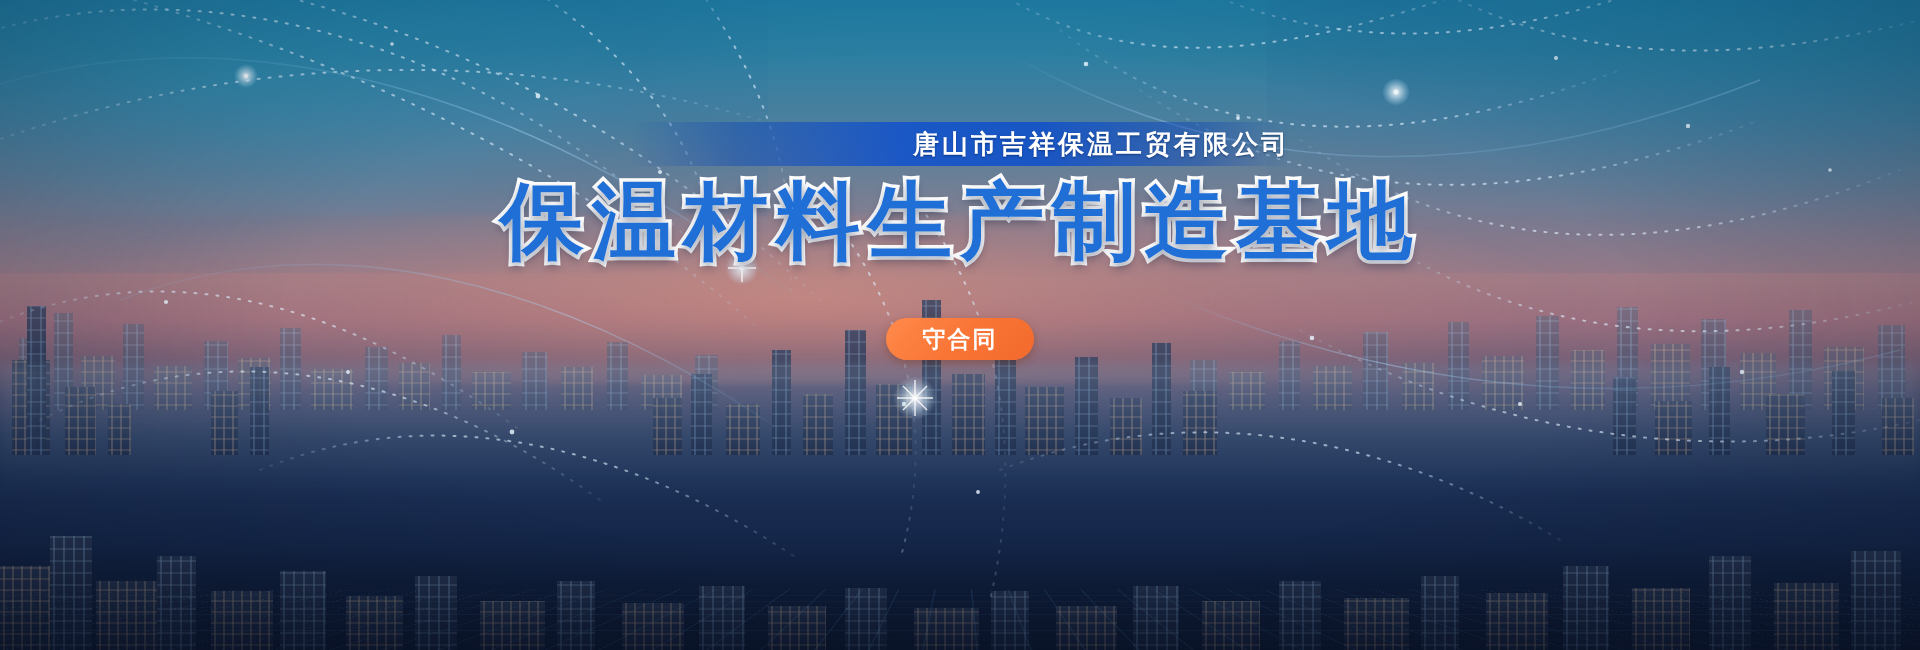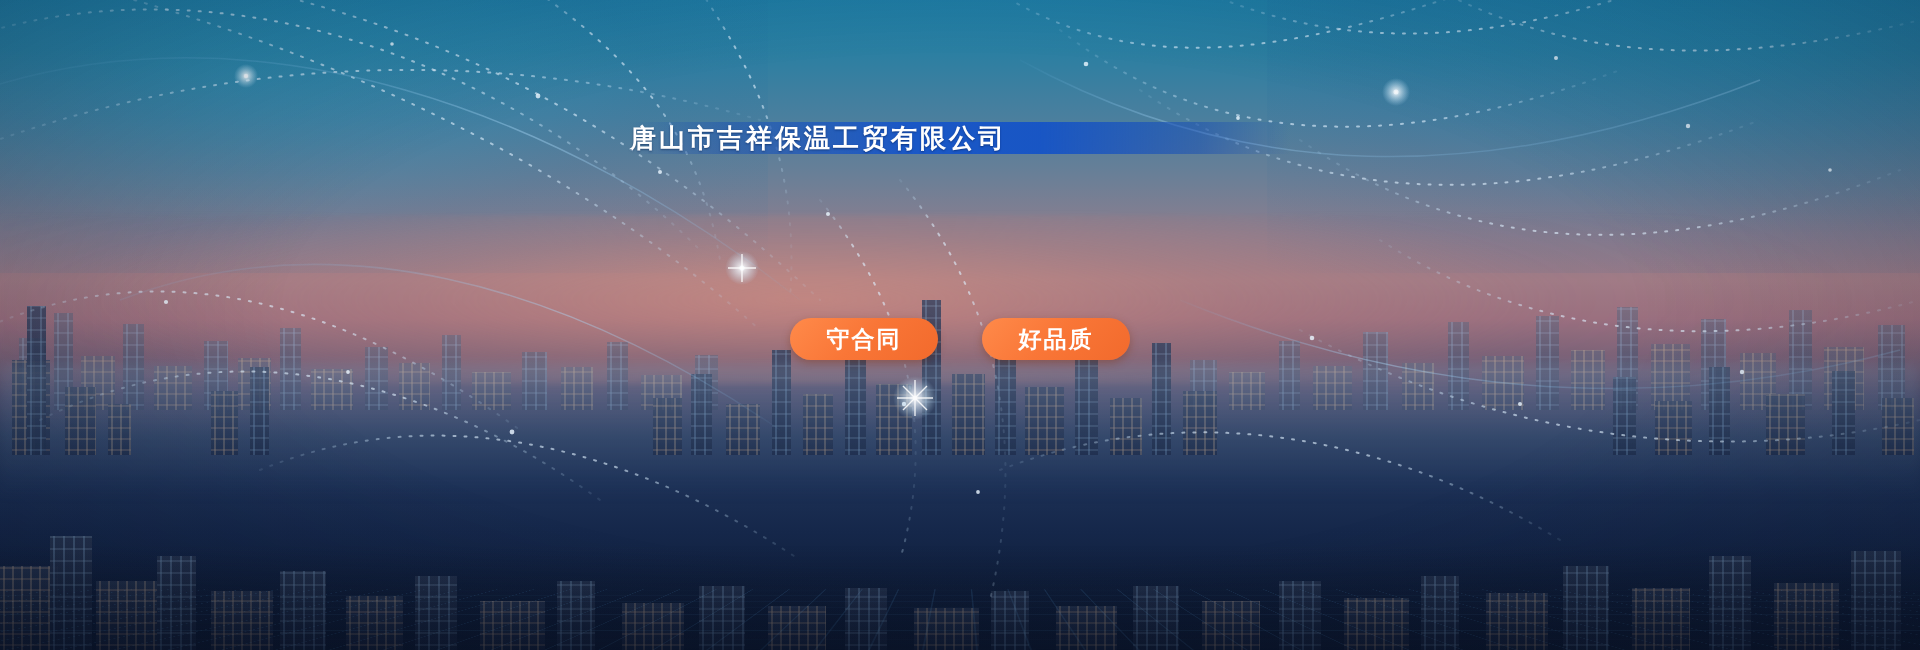--- a/index.html
+++ b/index.html
@@ -143,22 +143,22 @@
   .content {
     position:absolute; inset:0;
     display:flex; flex-direction:column; align-items:center;
     pointer-events:none;
   }
   .content > * { pointer-events:auto; }
 
   
   .company-bar {
     position:absolute; left:50%; top:122px; transform:translateX(-50%);
-    width:660px; height:32px;
-    display:flex; align-items:center; justify-content:flex-start;
+    width:660px; height:44px;
+    display:flex; align-items:center; justify-content:flex-end;
     background:linear-gradient(90deg,
       rgba(30,80,170,0.00) 0%,
       rgba(28,82,178,0.55) 16%,
       rgba(24,86,200,0.96) 42%,
       rgba(22,84,198,0.96) 62%,
       rgba(26,80,180,0.55) 86%,
       rgba(30,80,170,0.00) 100%);
   }
   .company-bar .txt {
     color:#ffffff;
@@ -590,24 +590,22 @@
 
   <div class="vignette"></div>
   <div class="bottom-fade"></div>
 
   <div class="content">
 
     <div class="company-bar">
       <span class="txt">唐山市吉祥保温工贸有限公司</span>
     </div>
 
+    <div class="headline">保温材料生产制造基地</div>
 
     <div class="pills">
       <div class="pill">
         <span class="ptxt">守合同</span>
       </div>
-      <div class="pill">
-        <span class="ptxt">好品质</span>
-      </div>
     </div>
 
   </div>
 </div>
 
 </body></html>

